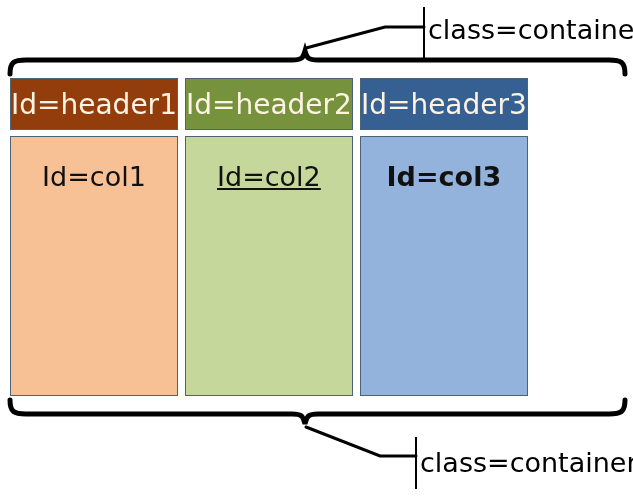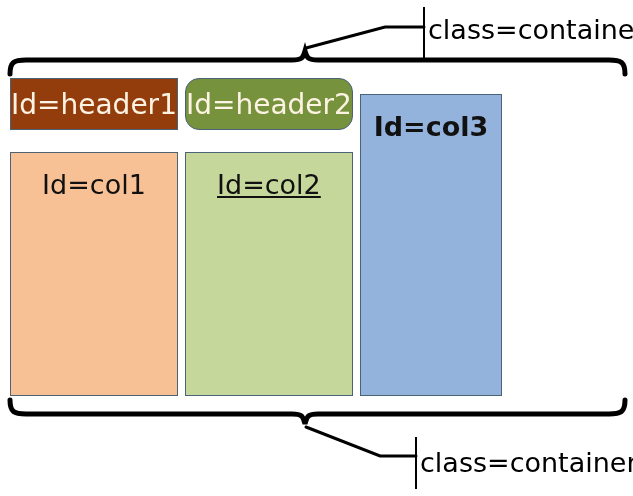--- a/index.html
+++ b/index.html
@@ -79,22 +79,21 @@
   }
   .body-box {
     flex: 1 1 auto;
     border: 1px solid #5b7487;
     box-sizing: border-box;
     display: flex;
     align-items: flex-start;
     justify-content: center;
     font-size: 27px;
     color: #111111;
-    padding-top: 16px;
-    margin-top: 16px;
+    padding-top: 24px;
   }
 
   
 </style>
 </head>
 <body>
 
 <div id="stage">
 
   <div class="tick tick-top" style="background: rgb(0, 0, 0);"></div>
@@ -127,22 +126,23 @@
   </svg>
 
   <div class="container-row">
 
     <div class="col-wrap">
       <div class="header-box" style="background: rgb(148, 61, 12); color: rgb(253, 243, 227); border-color: rgb(74, 99, 118);">Id=header1</div>
       <div class="body-box" style="background: rgb(248, 193, 149); color: rgb(17, 17, 17); border-color: rgb(74, 99, 118);">Id=col1</div>
     </div>
 
     <div class="col-wrap">
-      <div class="header-box" style="background: rgb(118, 146, 60); color: rgb(253, 243, 227); border-color: rgb(74, 99, 118); border-radius: 14px;">Id=header2</div>
+      <div class="header-box" style="background: rgb(118, 146, 60); color: rgb(253, 243, 227); border-color: rgb(74, 99, 118);">Id=header2</div>
       <div class="body-box" style="background: rgb(197, 215, 155); color: rgb(17, 17, 17); border-color: rgb(74, 99, 118); text-decoration: underline;">Id=col2</div>
     </div>
 
     <div class="col-wrap">
+      <div class="header-box" style="background: rgb(54, 96, 146); color: rgb(253, 243, 227); border-color: rgb(74, 99, 118);">Id=header3</div>
       <div class="body-box" style="background: rgb(147, 179, 220); color: rgb(17, 17, 17); border-color: rgb(74, 99, 118); font-weight: bold;">Id=col3</div>
     </div>
 
   </div>
 </div>
 
 </body></html>

